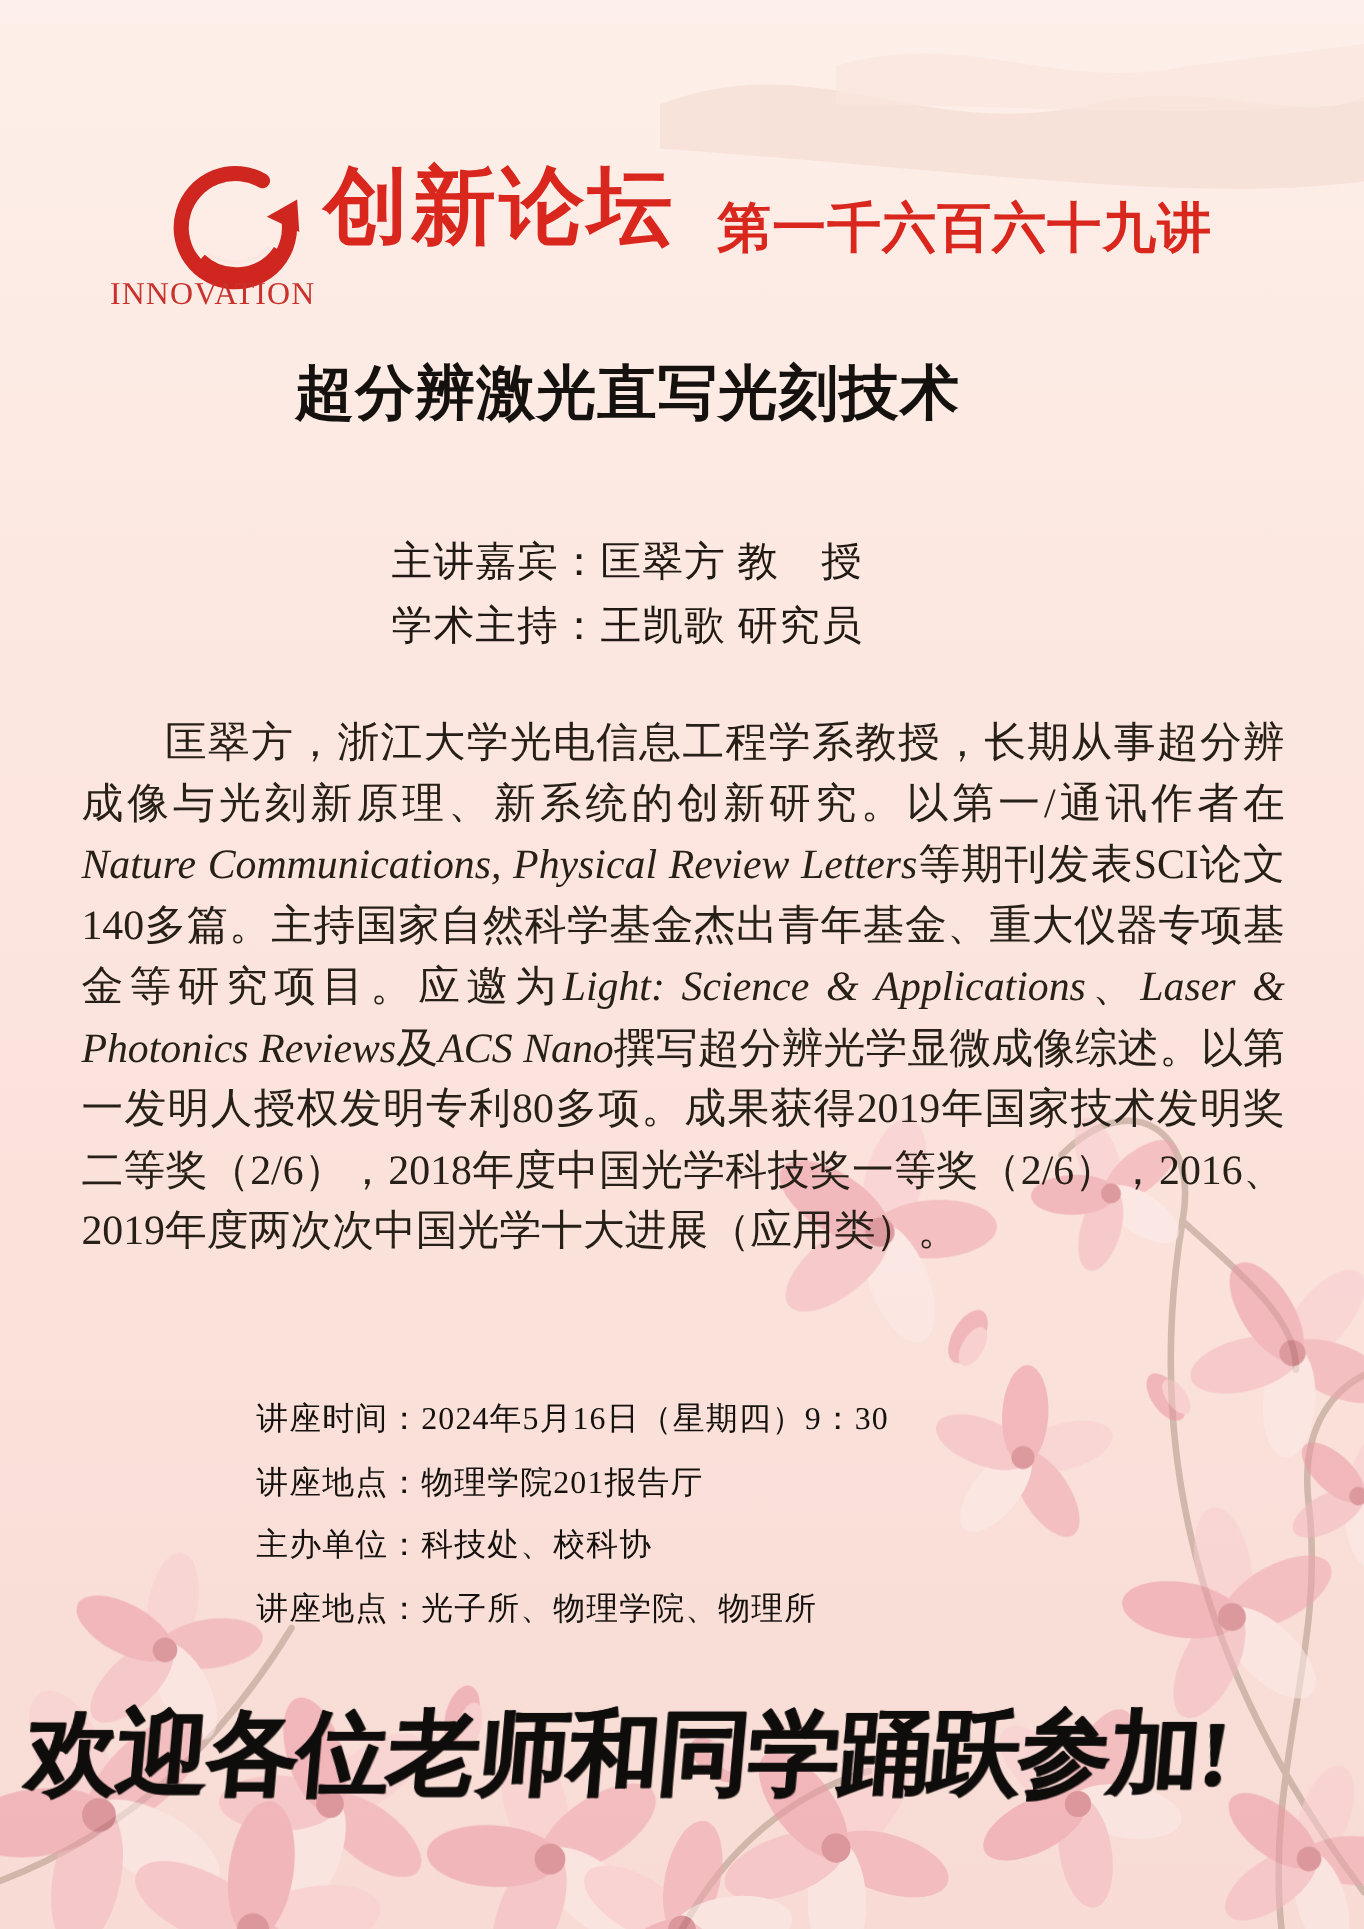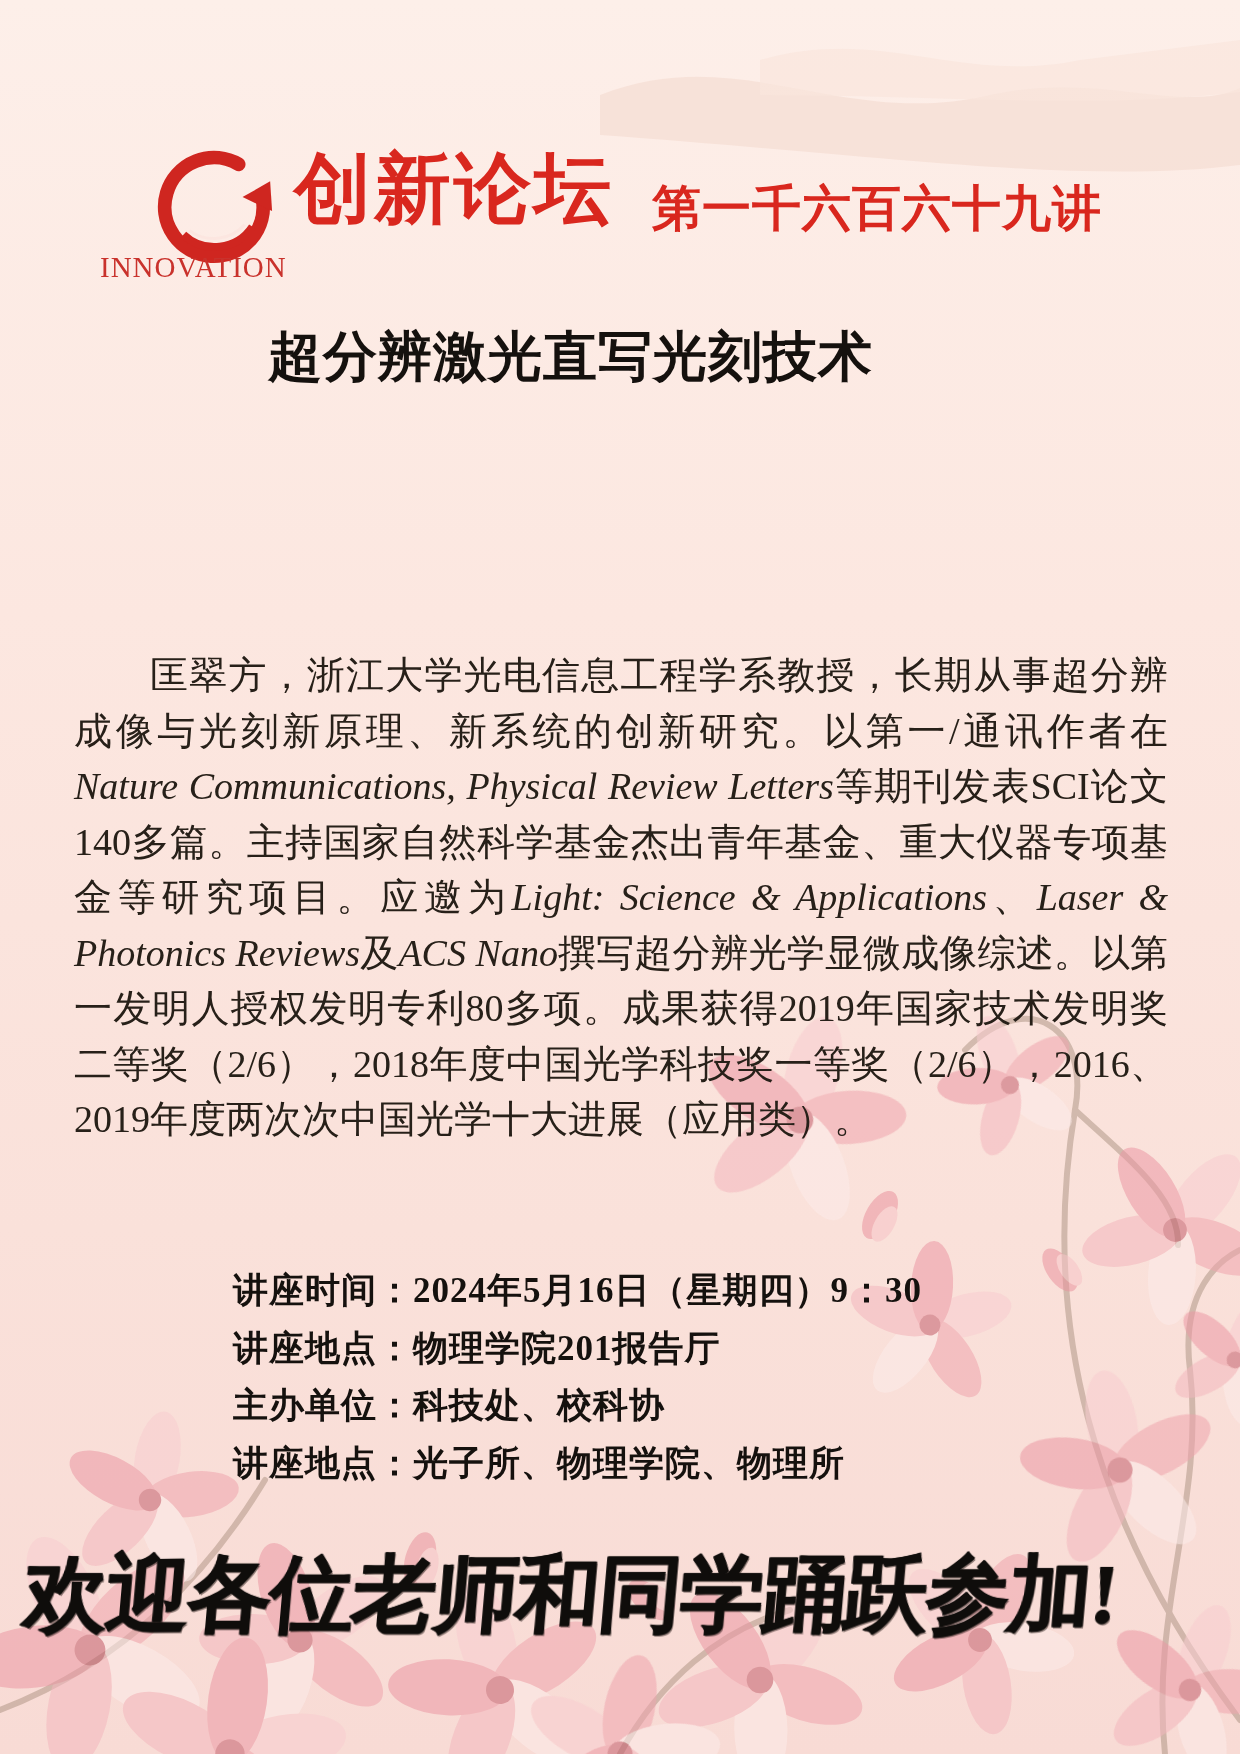--- a/index.html
+++ b/index.html
@@ -59,21 +59,21 @@
     font-size:38px;line-height:55.5px;color:var(--ink);
     text-align:justify;text-indent:2em;
     letter-spacing:0px;
   }
   .bio span{font-style:normal;}
   .bio span.it{font-style:italic;}
 
   
   .details{left:233px;top:1262px;}
   .detail-row{
-    font-size:35px;line-height:57.5px;font-weight:700;color:var(--ink-strong);
+    font-size:29px;line-height:57.5px;font-weight:400;color:var(--ink-strong);
     letter-spacing:1px;white-space:nowrap;
   }
 
   
   .footer-line{
     left:0;top:1540px;width:1140px;text-align:center;
     font-size:84px;font-weight:900;color:#0f0d0b;
     letter-spacing:-2px;line-height:1.3;
     transform:skewX(-5deg);
     text-shadow:1px 0 0 currentColor,0 1px 0 currentColor,1.5px 1.5px 0 rgba(20,10,5,.5);
@@ -143,20 +143,22 @@
     <polygon points="122,42 94,58 124,72" fill="#cf2620"></polygon>
     <path d="M 40 92 A 42 42 0 0 0 96 86" fill="none" stroke="#fbe5de" stroke-width="3" opacity="0.8"></path>
   </svg>
   <div class="layer logo-text">INNOVATION</div>
 
   <div class="layer forum-title">创新论坛</div>
   <div class="layer lecture-title">超分辨激光直写光刻技术</div>
 
   <div class="layer lecture-number">第一千六百六十九讲</div>
 
+  <div class="layer person-line speaker-line"><span>主讲嘉宾：</span><span>匡翠方 教　授</span></div>
+  <div class="layer person-line host-line"><span>学术主持：</span><span>王凯歌 研究员</span></div>
 
   <div class="layer bio"><span>匡翠方，浙江大学光电信息工程学系教授，长期从事超分辨成像与光刻新原理、新系统的创新研究。以第一/通讯作者在</span><span class="it">Nature Communications, Physical Review Letters</span><span>等期刊发表SCI论文140多篇。主持国家自然科学基金杰出青年基金、重大仪器专项基金等研究项目。应邀为</span><span class="it">Light: Science &amp; Applications</span><span>、</span><span class="it">Laser &amp; Photonics Reviews</span><span>及</span><span class="it">ACS Nano</span><span>撰写超分辨光学显微成像综述。以第一发明人授权发明专利80多项。成果获得2019年国家技术发明奖二等奖（2/6），2018年度中国光学科技奖一等奖（2/6），2016、2019年度两次次中国光学十大进展（应用类）。</span></div>
 
   <div class="layer details">
     <div class="detail-row"><span>讲座时间：</span><span>2024年5月16日（星期四）9：30</span></div>
     <div class="detail-row"><span>讲座地点：</span><span>物理学院201报告厅</span></div>
     <div class="detail-row"><span>主办单位：</span><span>科技处、校科协</span></div>
     <div class="detail-row"><span>讲座地点：</span><span>光子所、物理学院、物理所</span></div>
   </div>
 

